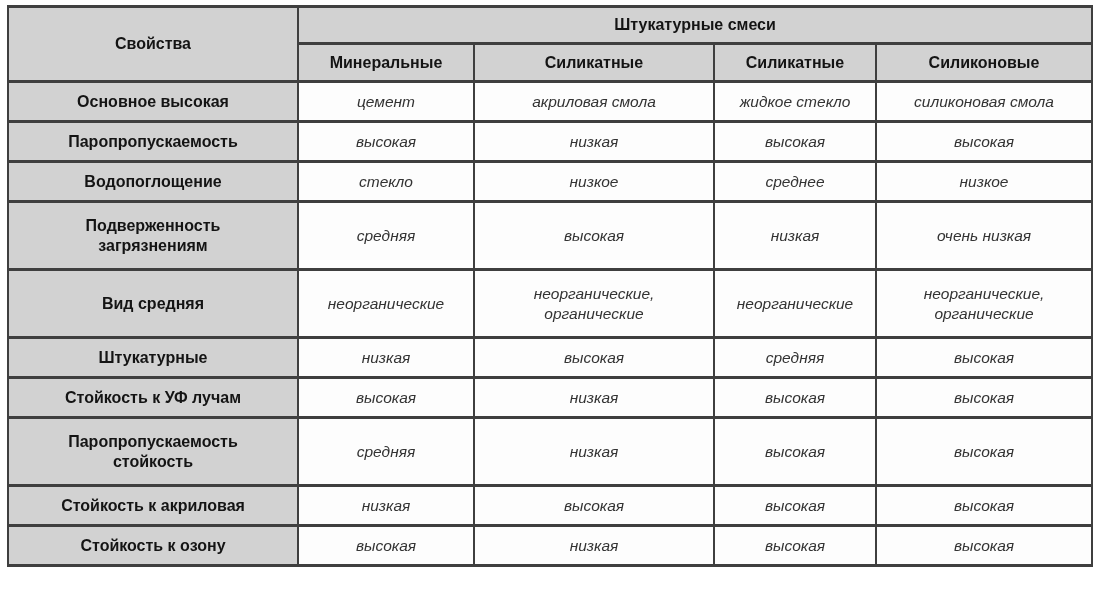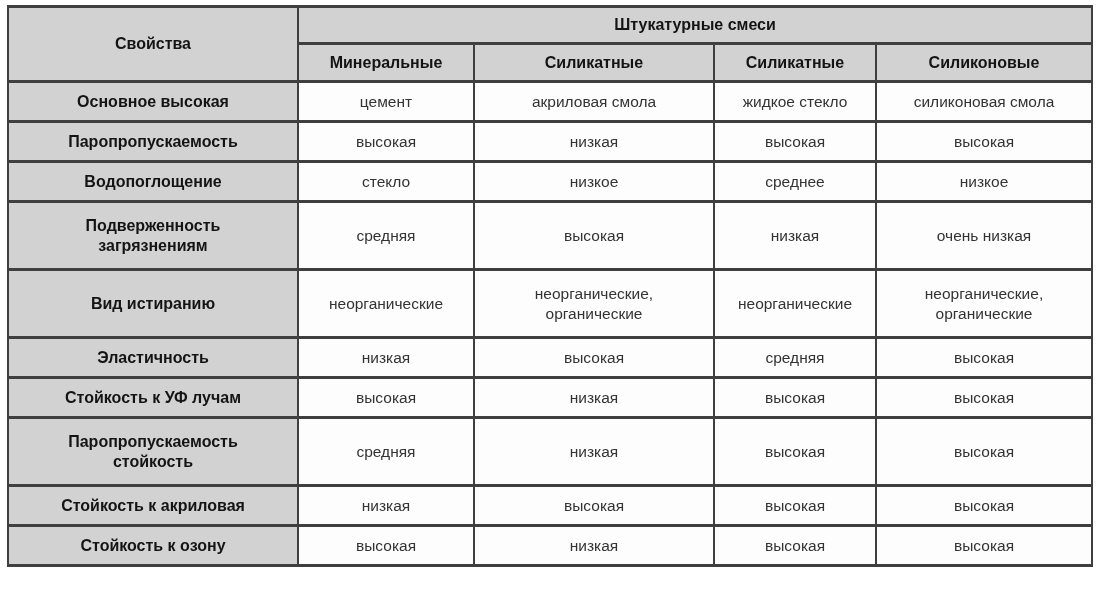--- a/index.html
+++ b/index.html
@@ -38,20 +38,21 @@
     background: var(--header-bg);
     color: var(--header-text);
     font-weight: bold;
     font-size: 16px;
   }
   .cmp td.val {
     background: var(--cell-bg);
     color: var(--value-text);
     font-weight: normal;
     font-size: 15.5px;
+    font-style: italic;
   }
   tr.r-group  { height: 37px; }
   tr.r-sub    { height: 38px; }
   tr.r-normal { height: 40px; }
   tr.r-tall   { height: 68px; }
 </style>
 </head>
 <body>
 
 <div class="wrap">
@@ -98,30 +99,30 @@
       </tr>
       <tr class="r-tall">
         <td class="prop">Подверженность
 загрязнениям</td>
         <td class="val">средняя</td>
         <td class="val">высокая</td>
         <td class="val">низкая</td>
         <td class="val">очень низкая</td>
       </tr>
       <tr class="r-tall">
-        <td class="prop">Вид истиранию</td>
+        <td class="prop">Вид средняя</td>
         <td class="val">неорганические</td>
         <td class="val">неорганические,
 органические</td>
         <td class="val">неорганические</td>
         <td class="val">неорганические,
 органические</td>
       </tr>
       <tr class="r-normal">
-        <td class="prop">Эластичность</td>
+        <td class="prop">Штукатурные</td>
         <td class="val">низкая</td>
         <td class="val">высокая</td>
         <td class="val">средняя</td>
         <td class="val">высокая</td>
       </tr>
       <tr class="r-normal">
         <td class="prop">Стойкость к УФ лучам</td>
         <td class="val">высокая</td>
         <td class="val">низкая</td>
         <td class="val">высокая</td>

